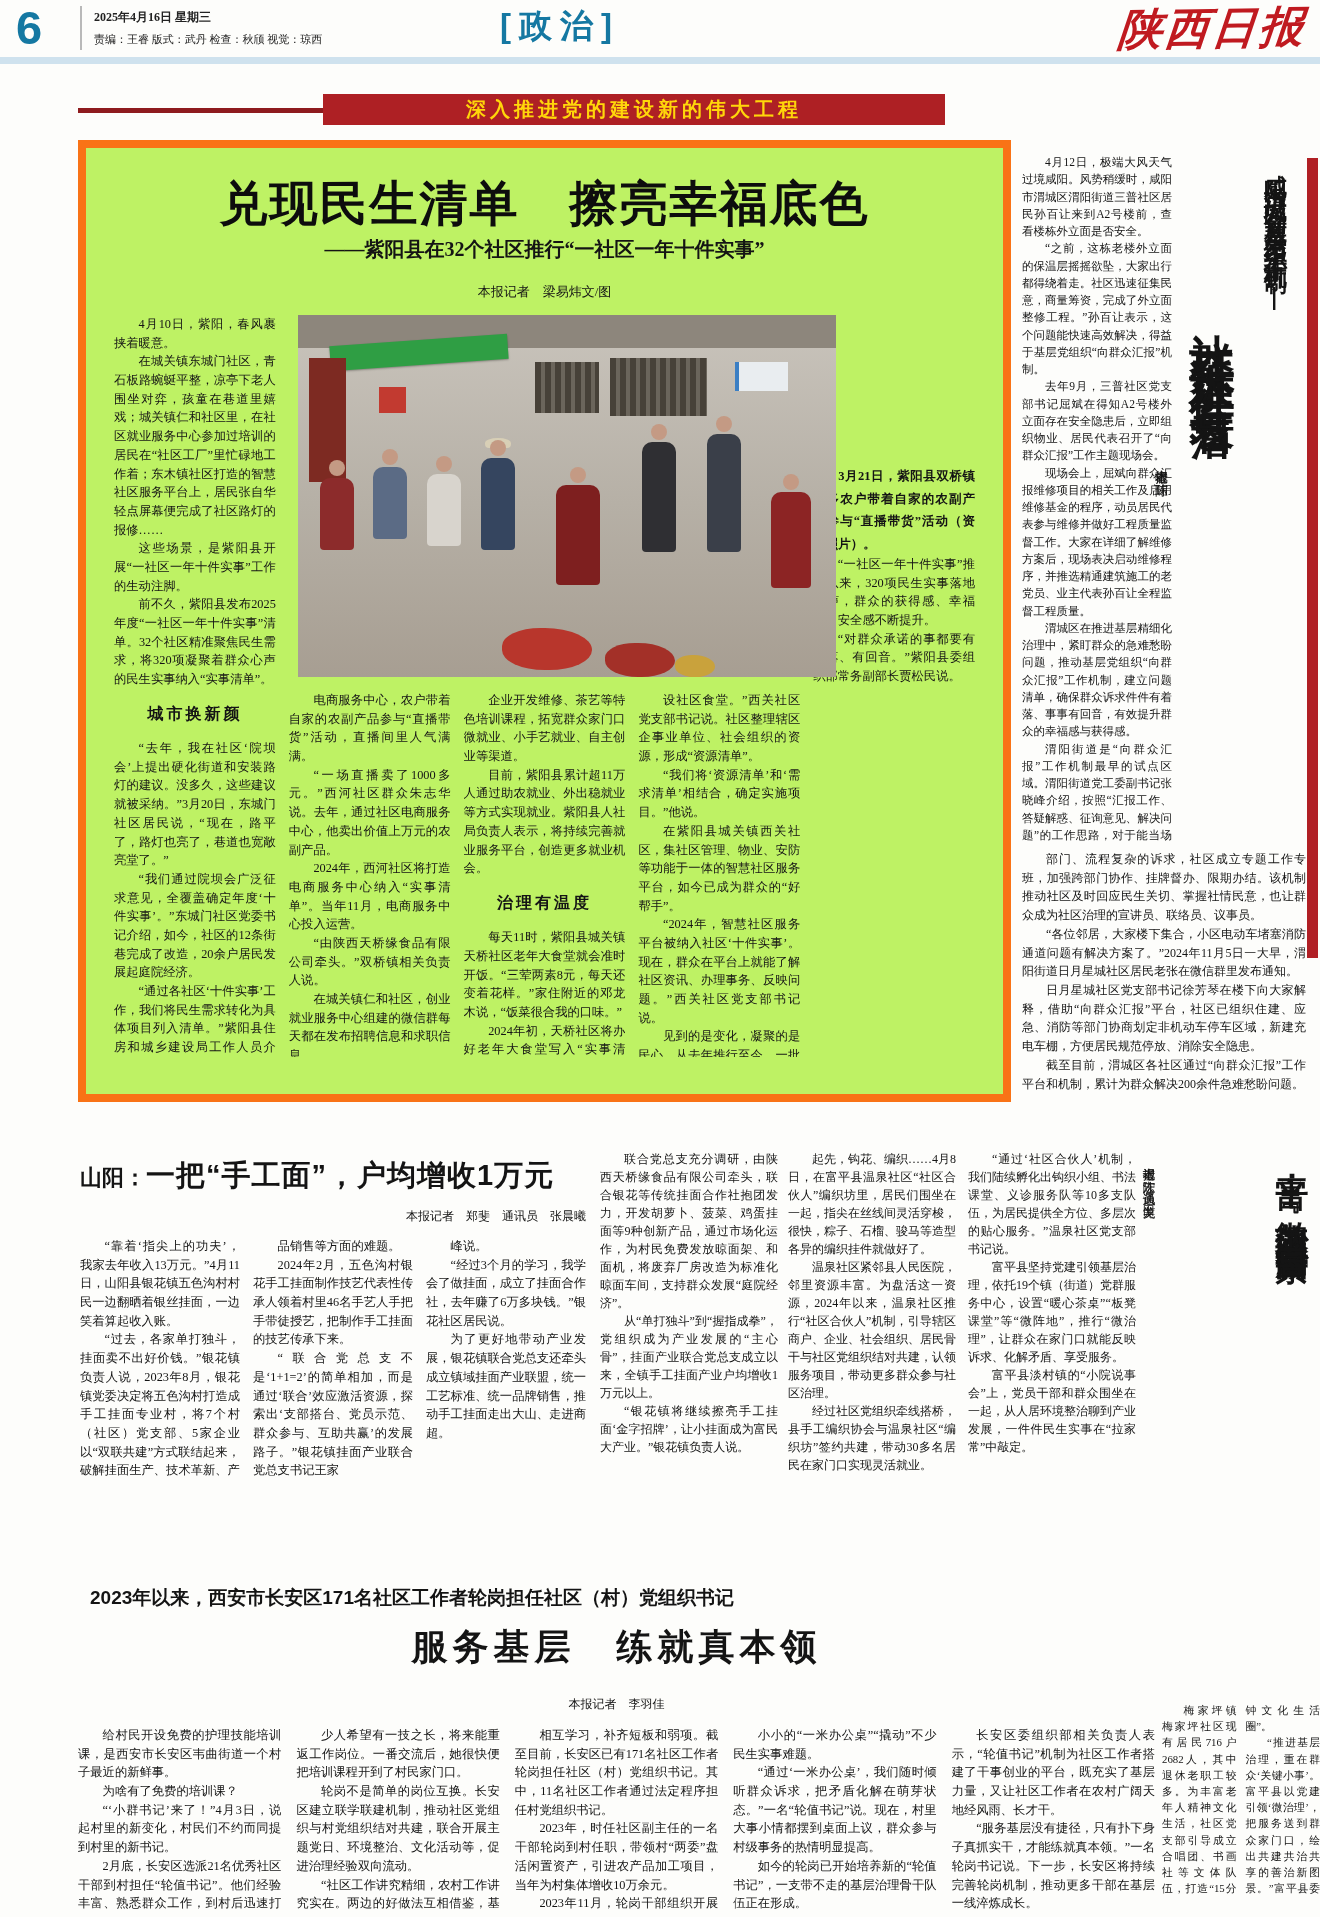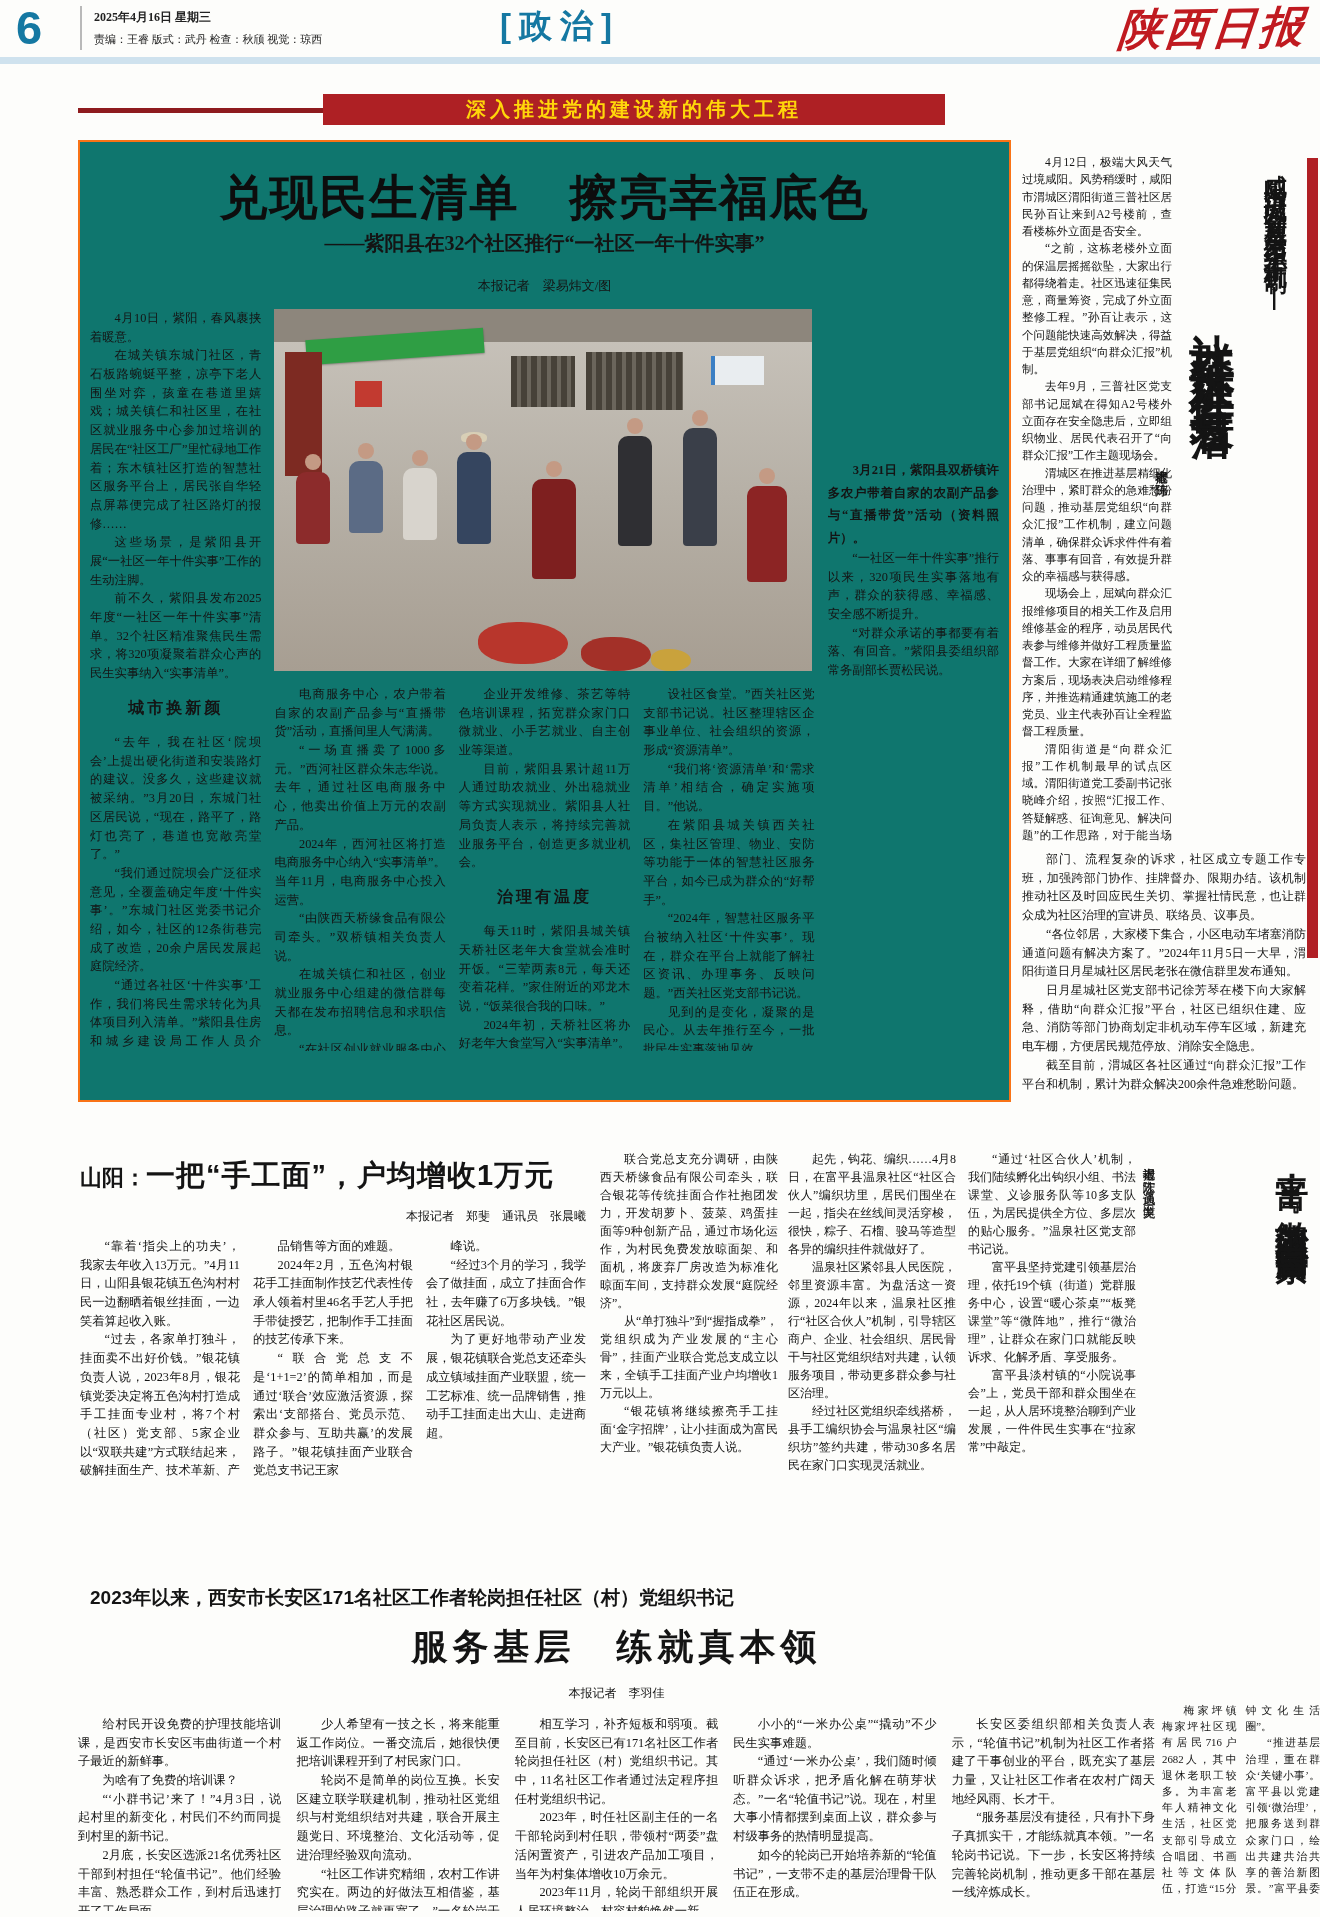--- a/index.html
+++ b/index.html
@@ -15,22 +15,22 @@
        font-size:33px;font-weight:900;color:#1578a2;letter-spacing:8px;}
   .masthead{right:14px;top:0px;width:280px;text-align:right;font-size:44px;font-weight:900;color:#c01a20;
        font-style:italic;transform:skewX(-6deg) rotate(-1deg);letter-spacing:3px;}
   .blue-band{left:0;top:57px;width:1320px;height:7px;background:#cfe2ee;}
   
   .banner-line{left:78px;top:108px;width:245px;height:5px;background:#8e1b1e;}
   .banner-box{left:323px;top:94px;width:622px;height:31px;background:#ae2024;color:#ffd60a;
        font-family:"Liberation Sans",sans-serif;font-weight:800;font-size:20px;letter-spacing:4px;
        text-align:center;line-height:31px;}
   
-  .main-box{left:78px;top:140px;width:933px;height:962px;border:2px solid #f97316;background:#0f766e;
-       padding:12px 10px;box-sizing:border-box;}
+  .main-box{left:78px;top:140px;width:933px;height:962px;border:8px solid #f97316;background:#bef264;
+       padding:12px 28px;box-sizing:border-box;}
   .m-headline{margin-top:12px;text-align:center;font-family:"Liberation Sans",sans-serif;
        font-size:48px;font-weight:900;letter-spacing:2px;color:#0d0d0d;}
   .m-subhead{text-align:center;font-size:20px;font-weight:700;}
   .m-byline{margin-top:20px;text-align:center;font-size:13px;}
   .m-cols{position:relative;display:flex;gap:13px;margin-top:14px;height:742px;overflow:hidden;}
   .col{flex:1 1 0;overflow:hidden;font-size:12.3px;line-height:1.52;text-align:justify;}
   .col.pad{padding-top:376px;box-sizing:border-box;}
   .para{margin:0;text-indent:2em;}
   .sec-head{font-family:"Liberation Sans",sans-serif;font-size:16px;font-weight:800;text-align:center;
        letter-spacing:3px;margin:13px 0;}
@@ -78,21 +78,21 @@
   .fp-byline{position:absolute;left:352px;top:8px;height:420px;font-size:12.5px;}
   .fp-headline{position:absolute;right:6px;top:0;height:548px;font-family:"Liberation Sans",sans-serif;
        font-size:33px;font-weight:900;letter-spacing:3px;}
   .fp-cont{position:absolute;left:374px;top:552px;width:158px;height:212px;font-size:10.8px;line-height:1.5;
        column-count:2;column-gap:9px;text-align:justify;overflow:hidden;}
   
   .ca{left:78px;top:1585px;width:1077px;height:326px;overflow:hidden;}
   .ca-kicker{margin:0 0 0 12px;font-family:"Liberation Sans",sans-serif;font-size:19px;font-weight:800;}
   .ca-headline{margin-top:12px;text-align:center;font-family:"Liberation Sans",sans-serif;
        font-size:36px;font-weight:900;letter-spacing:5px;}
-  .ca-byline{text-align:center;font-size:12px;margin-top:13px;}
+  .ca-byline{text-align:center;font-size:12px;margin-top:24px;}
   .ca-cols{display:flex;gap:15px;margin-top:13px;height:210px;overflow:hidden;font-size:11.8px;line-height:1.5;}
 </style>
 </head>
 <body>
 
 <div id="page">
 
   <div class="abs page-num">6</div>
   <div class="abs hdr-div"></div>
   <div class="abs hdr-date">2025年4月16日  星期三</div>
@@ -199,22 +199,22 @@
 
   <div class="abs xy">
     <div class="xy-redbar"></div>
     <div class="vert xy-kicker">咸阳市渭城区创新基层党组织工作机制——</div>
     <div class="vert xy-headline">让群众诉求『件件有着落』</div>
     <div class="vert xy-byline">本报记者　陈玮</div>
     <div class="xy-body">
         <p class="para">4月12日，极端大风天气过境咸阳。风势稍缓时，咸阳市渭城区渭阳街道三普社区居民孙百让来到A2号楼前，查看楼栋外立面是否安全。</p>
         <p class="para">“之前，这栋老楼外立面的保温层摇摇欲坠，大家出行都得绕着走。社区迅速征集民意，商量筹资，完成了外立面整修工程。”孙百让表示，这个问题能快速高效解决，得益于基层党组织“向群众汇报”机制。</p>
         <p class="para">去年9月，三普社区党支部书记屈斌在得知A2号楼外立面存在安全隐患后，立即组织物业、居民代表召开了“向群众汇报”工作主题现场会。</p>
+        <p class="para">现场会上，屈斌向群众汇报维修项目的相关工作及启用维修基金的程序，动员居民代表参与维修并做好工程质量监督工作。大家在详细了解维修方案后，现场表决启动维修程序，并推选精通建筑施工的老党员、业主代表孙百让全程监督工程质量。</p>
         <p class="para">渭城区在推进基层精细化治理中，紧盯群众的急难愁盼问题，推动基层党组织“向群众汇报”工作机制，建立问题清单，确保群众诉求件件有着落、事事有回音，有效提升群众的幸福感与获得感。</p>
-        <p class="para">现场会上，屈斌向群众汇报维修项目的相关工作及启用维修基金的程序，动员居民代表参与维修并做好工程质量监督工作。大家在详细了解维修方案后，现场表决启动维修程序，并推选精通建筑施工的老党员、业主代表孙百让全程监督工程质量。</p>
         <p class="para">渭阳街道是“向群众汇报”工作机制最早的试点区域。渭阳街道党工委副书记张晓峰介绍，按照“汇报工作、答疑解惑、征询意见、解决问题”的工作思路，对于能当场解决的问题社区立即解决，让群众即办即走；对于涉及多</p>
       </div>
     <div class="xy-wide">
         <p class="para">部门、流程复杂的诉求，社区成立专题工作专班，加强跨部门协作、挂牌督办、限期办结。该机制推动社区及时回应民生关切、掌握社情民意，也让群众成为社区治理的宣讲员、联络员、议事员。</p>
         <p class="para">“各位邻居，大家楼下集合，小区电动车堵塞消防通道问题有解决方案了。”2024年11月5日一大早，渭阳街道日月星城社区居民老张在微信群里发布通知。</p>
         <p class="para">日月星城社区党支部书记徐芳琴在楼下向大家解释，借助“向群众汇报”平台，社区已组织住建、应急、消防等部门协商划定非机动车停车区域，新建充电车棚，方便居民规范停放、消除安全隐患。</p>
         <p class="para">截至目前，渭城区各社区通过“向群众汇报”工作平台和机制，累计为群众解决200余件急难愁盼问题。</p>
       </div>
   </div>
 

